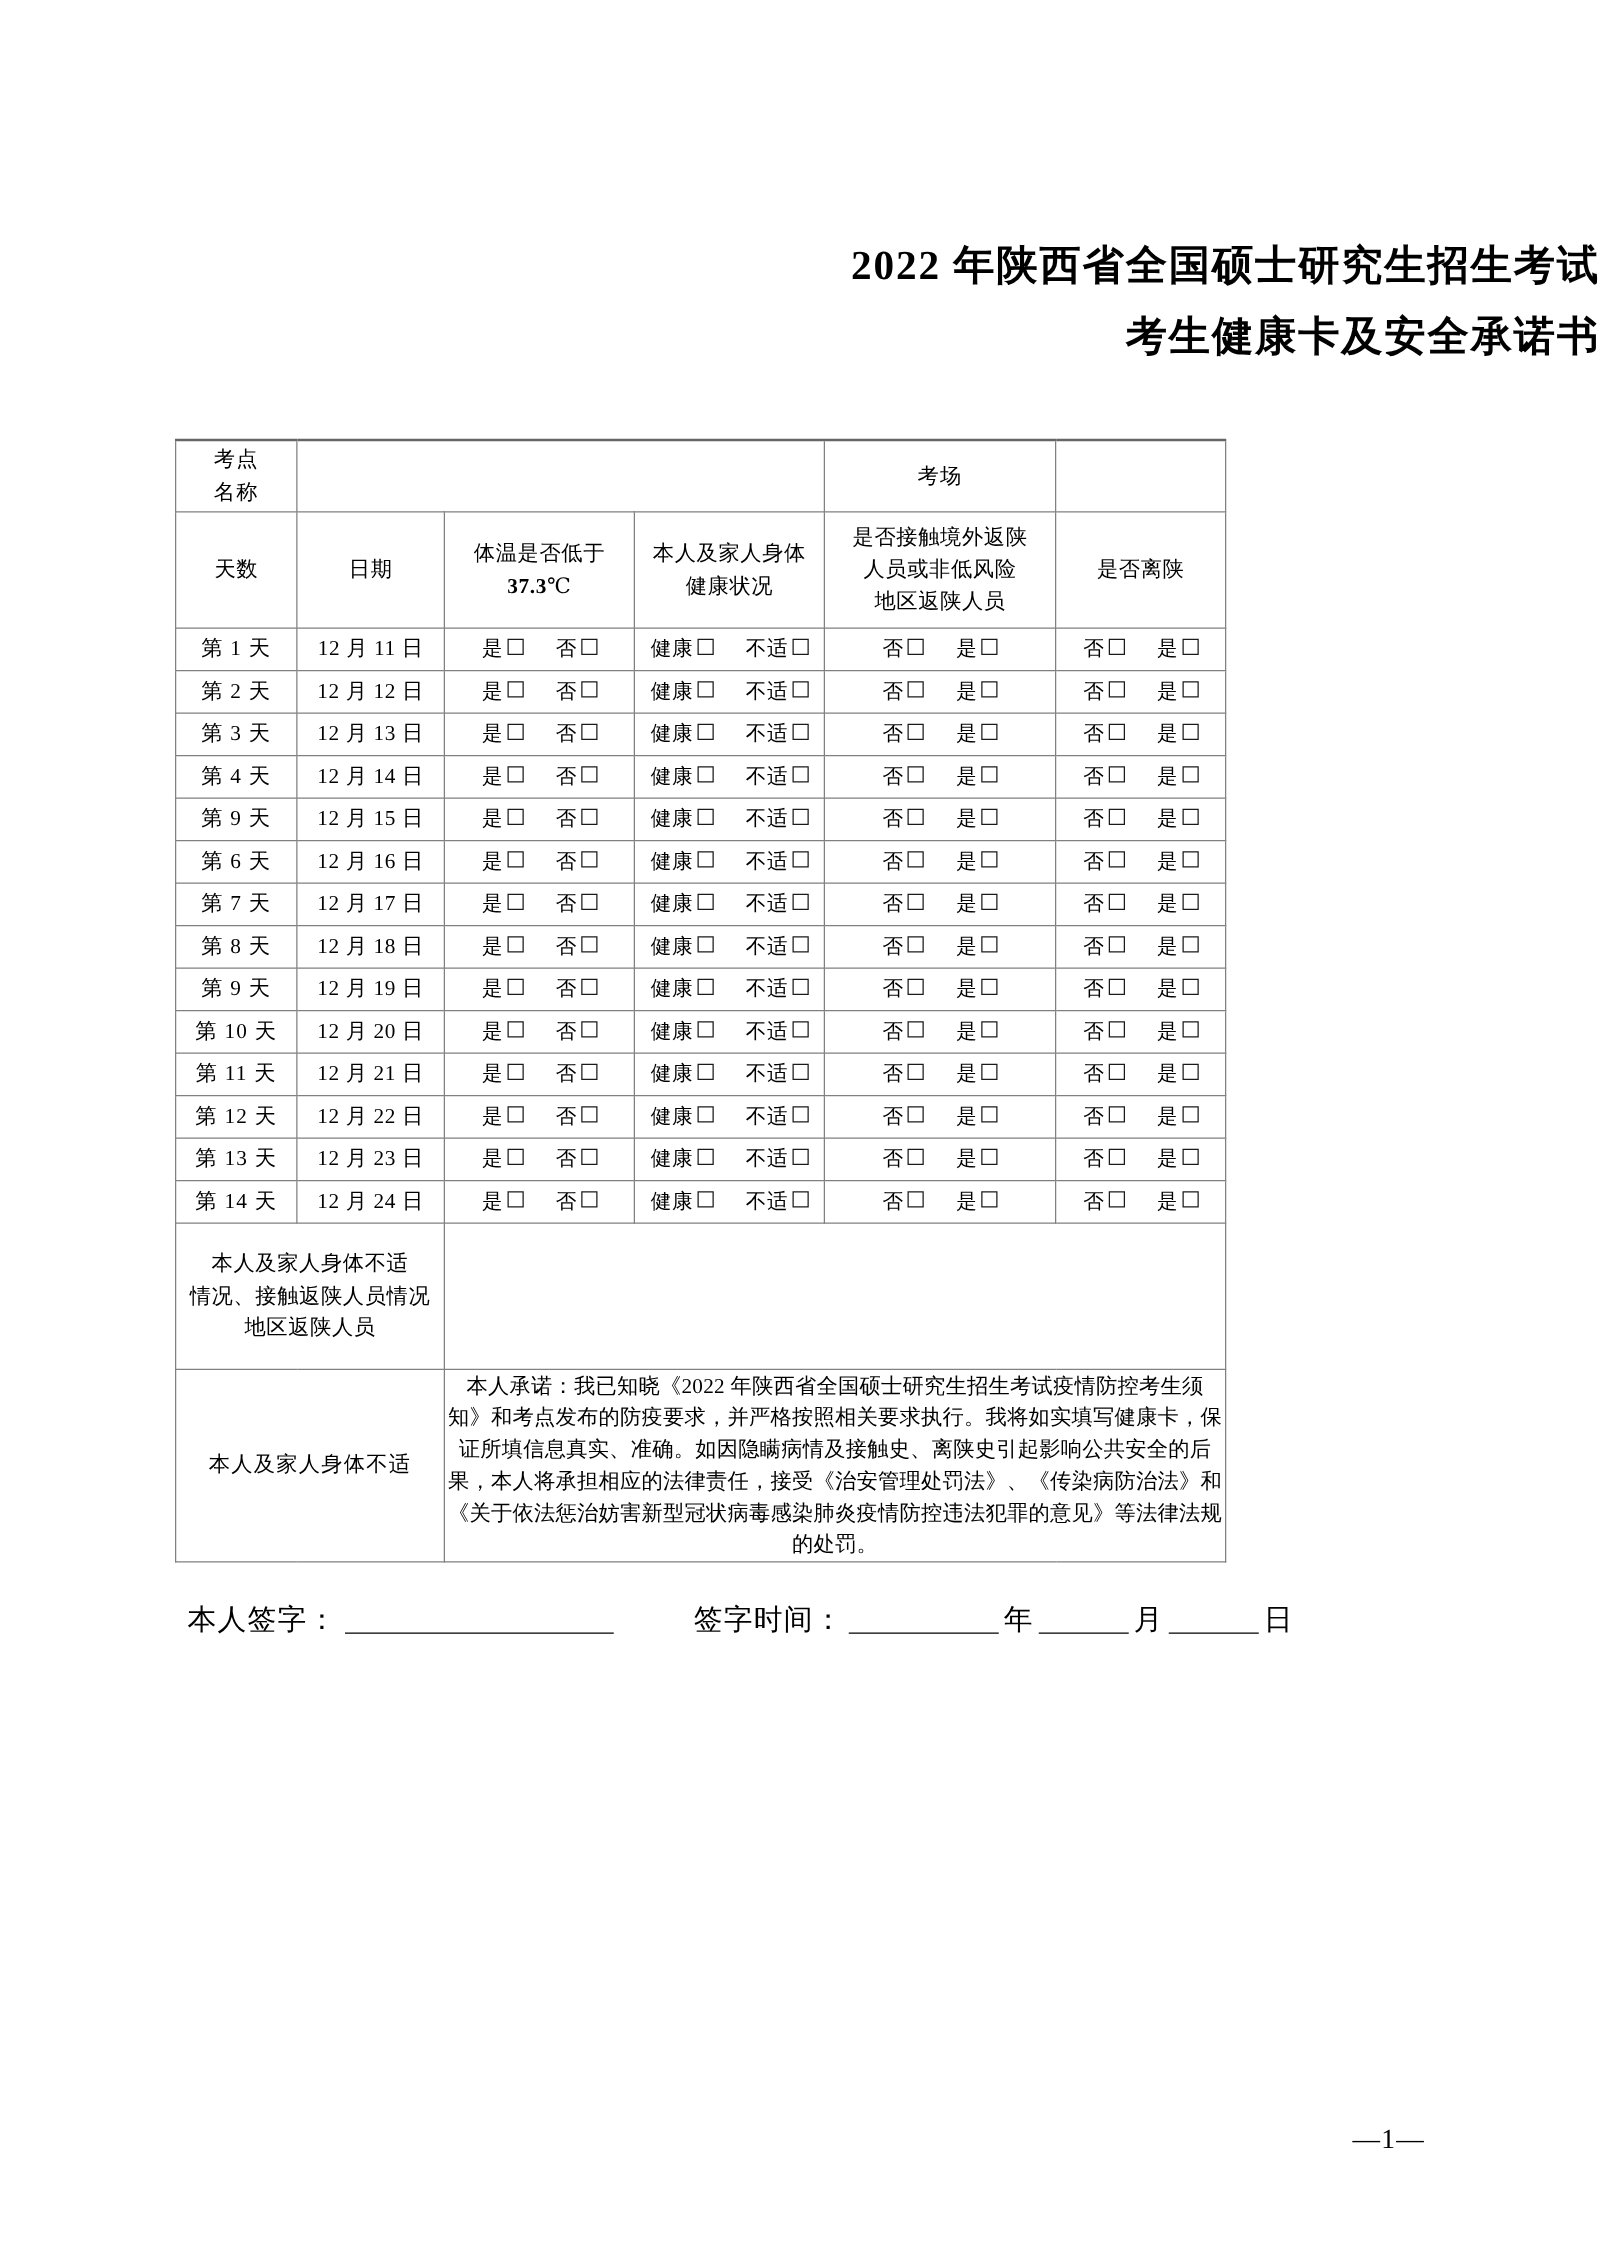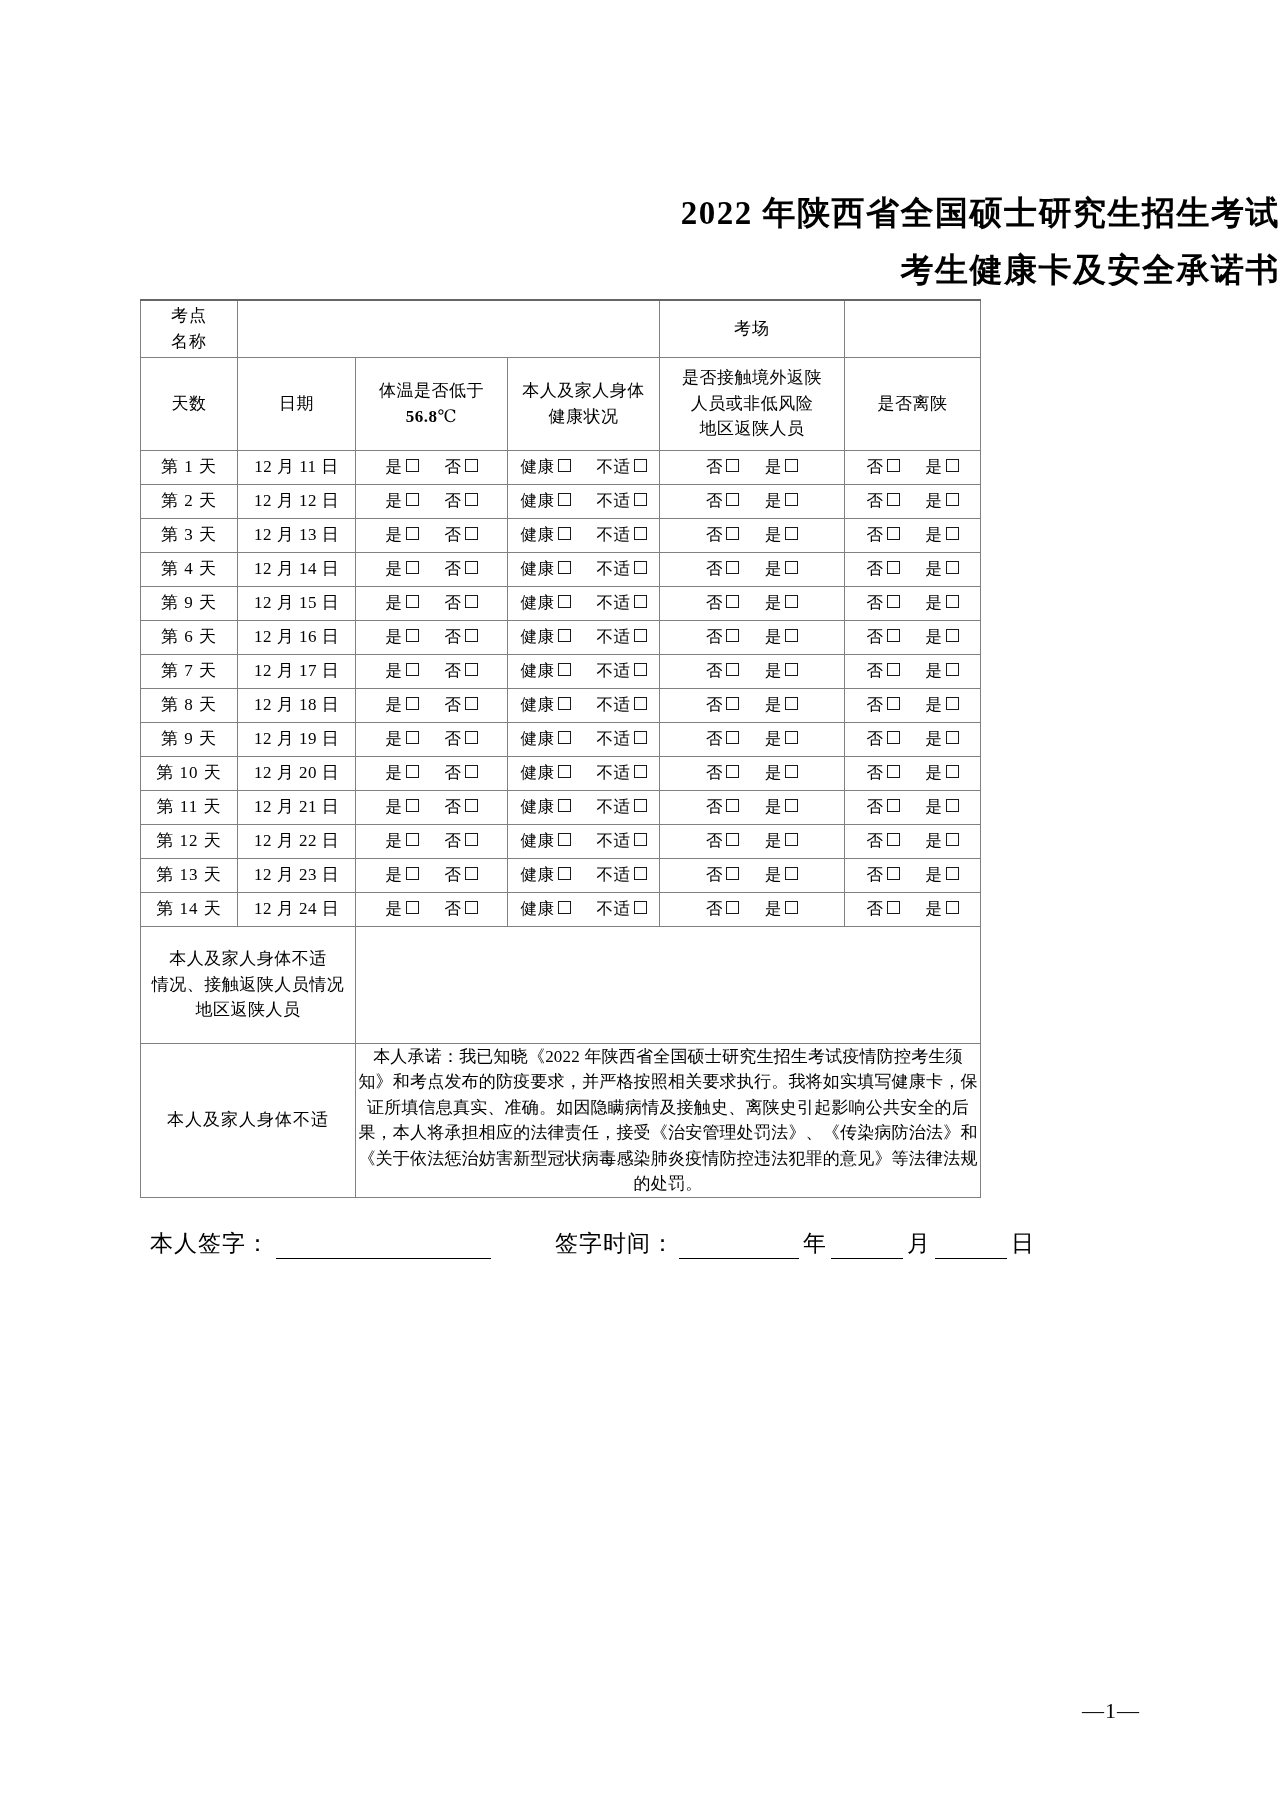--- a/index.html
+++ b/index.html
@@ -28,20 +28,21 @@
   }
   .title-line {
     font-size: 33px;
     font-weight: 700;
     letter-spacing: 1.5px;
     line-height: 1.72;
     font-family: "Liberation Serif", "DejaVu Serif", serif;
   }
 
   .table-wrap {
+    margin-top: 52px;
     padding-left: 140px;
     padding-right: 140px;
   }
   table.form {
     border-collapse: collapse;
     width: 840px;
     table-layout: fixed;
   }
   table.form td {
     border: 1px solid #808080;
@@ -105,21 +106,21 @@
     line-height: 2.02;
     padding: 16px 14px 18px 16px;
     letter-spacing: 0.2px;
   }
 
   .sign-row {
     margin-top: 30px;
     padding-left: 150px;
     padding-right: 140px;
     display: flex;
-    align-items: flex-end;
+    align-items: center;
     font-size: 23px;
     letter-spacing: 1px;
   }
   .sign-label { white-space: nowrap; }
   .underline-long {
     display: inline-block;
     width: 215px;
     border-bottom: 1.6px solid #000;
     margin: 0 6px;
     height: 22px;
@@ -174,21 +175,21 @@
           <td class="outer-top cell-label blank-cell">考点<br>名称</td>
           <td class="outer-top blank-cell" colspan="3"></td>
           <td class="outer-top cell-label blank-cell">考场</td>
           <td class="outer-top blank-cell"></td>
         </tr>
 
 
         <tr>
           <td class="hdr" style="height:92px">天数</td>
           <td class="hdr">日期</td>
-          <td class="hdr">体温是否低于<br><b>56.8</b>℃</td>
+          <td class="hdr">体温是否低于<br><b>37.3</b>℃</td>
           <td class="hdr">本人及家人身体<br>健康状况</td>
           <td class="hdr">是否接触境外返陕<br>人员或非低风险<br>地区返陕人员</td>
           <td class="hdr">是否离陕</td>
         </tr>
 
       <tr>
             <td class="row-day day-text">第 1 天</td>
             <td class="row-day date-text">12 月 11 日</td>
             <td class="row-day">
               <div class="opts">

